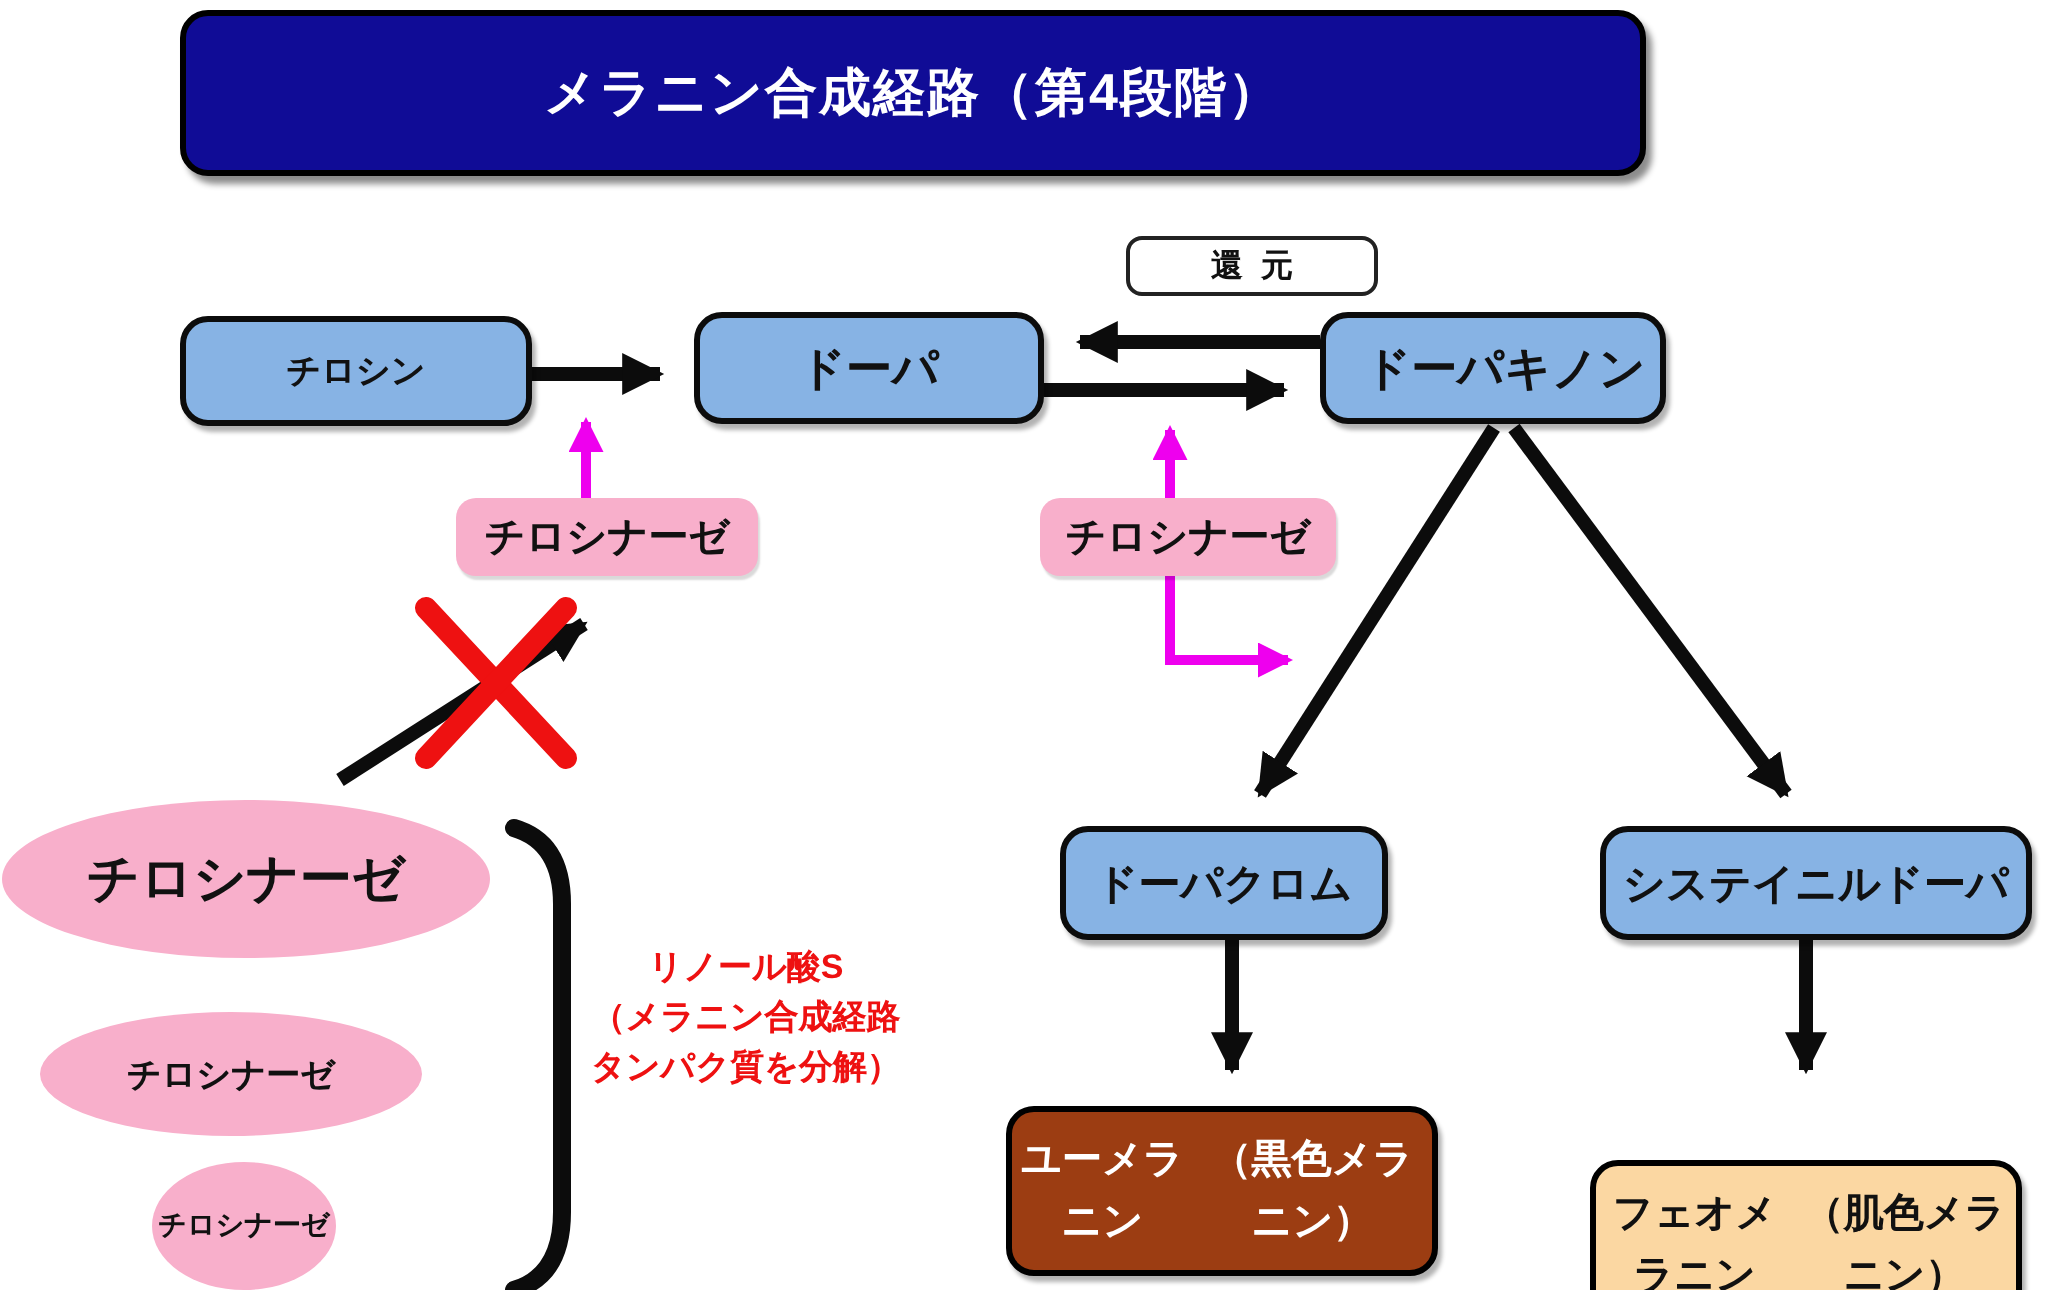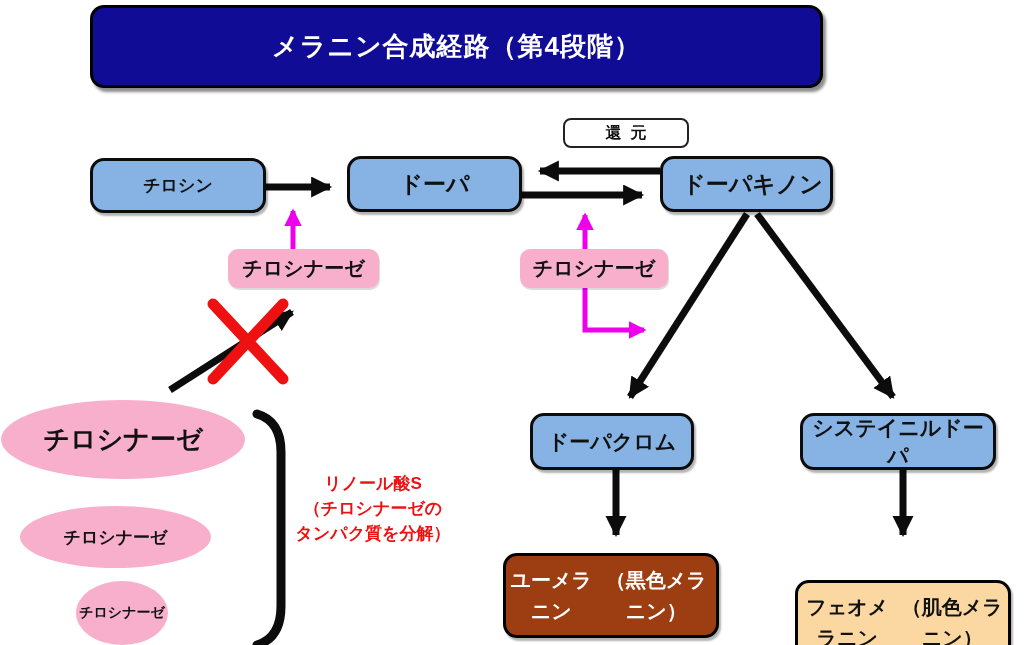--- a/index.html
+++ b/index.html
@@ -19,21 +19,21 @@
     letter-spacing:1px;
   }
   .bluebox{
     background:#87b3e4;border:3.5px solid #0c0c0c;border-radius:14px;
     box-shadow:2px 3px 2px rgba(0,0,0,0.30);
   }
   .b-tyrosine{left:90px;top:158px;width:176px;height:55px;font-size:17px;}
   .b-dopa{left:347px;top:156px;width:175px;height:56px;font-size:23px;}
   .b-dopaquinone{left:660px;top:156px;width:173px;height:56px;font-size:23px;padding-left:12px;}
   .b-dopachrome{left:530px;top:413px;width:164px;height:57px;font-size:21px;}
-  .b-cysteinyldopa{left:800px;top:413px;width:196px;height:57px;font-size:21px;}
+  .b-cysteinyldopa{left:800px;top:413px;width:216px;height:57px;font-size:21px;}
   .reduction{
     left:523px;top:118px;width:126px;height:30px;
     background:#ffffff;border:2px solid #222;border-radius:8px;
     font-size:16px;letter-spacing:9px;padding-left:9px;margin-left:40px;
   }
   .pinkbox{
     background:#f8afcb;border-radius:10px;font-size:20px;
     box-shadow:1px 2px 1px rgba(0,0,0,0.15);
   }
   .p-left{left:228px;top:249px;width:151px;height:39px;}
@@ -114,17 +114,17 @@
     <div>フェオメラニン</div>
     <div>（肌色メラニン）</div>
   </div>
 
   <div class="ellipse e-large">チロシナーゼ</div>
   <div class="ellipse e-medium">チロシナーゼ</div>
   <div class="ellipse e-small">チロシナーゼ</div>
 
   <div class="note">
     <div>リノール酸S</div>
-    <div>（チロシナーゼの</div>
+    <div>（メラニン合成経路</div>
     <div>タンパク質を分解）</div>
   </div>
 
 </div>
 
 </body></html>

